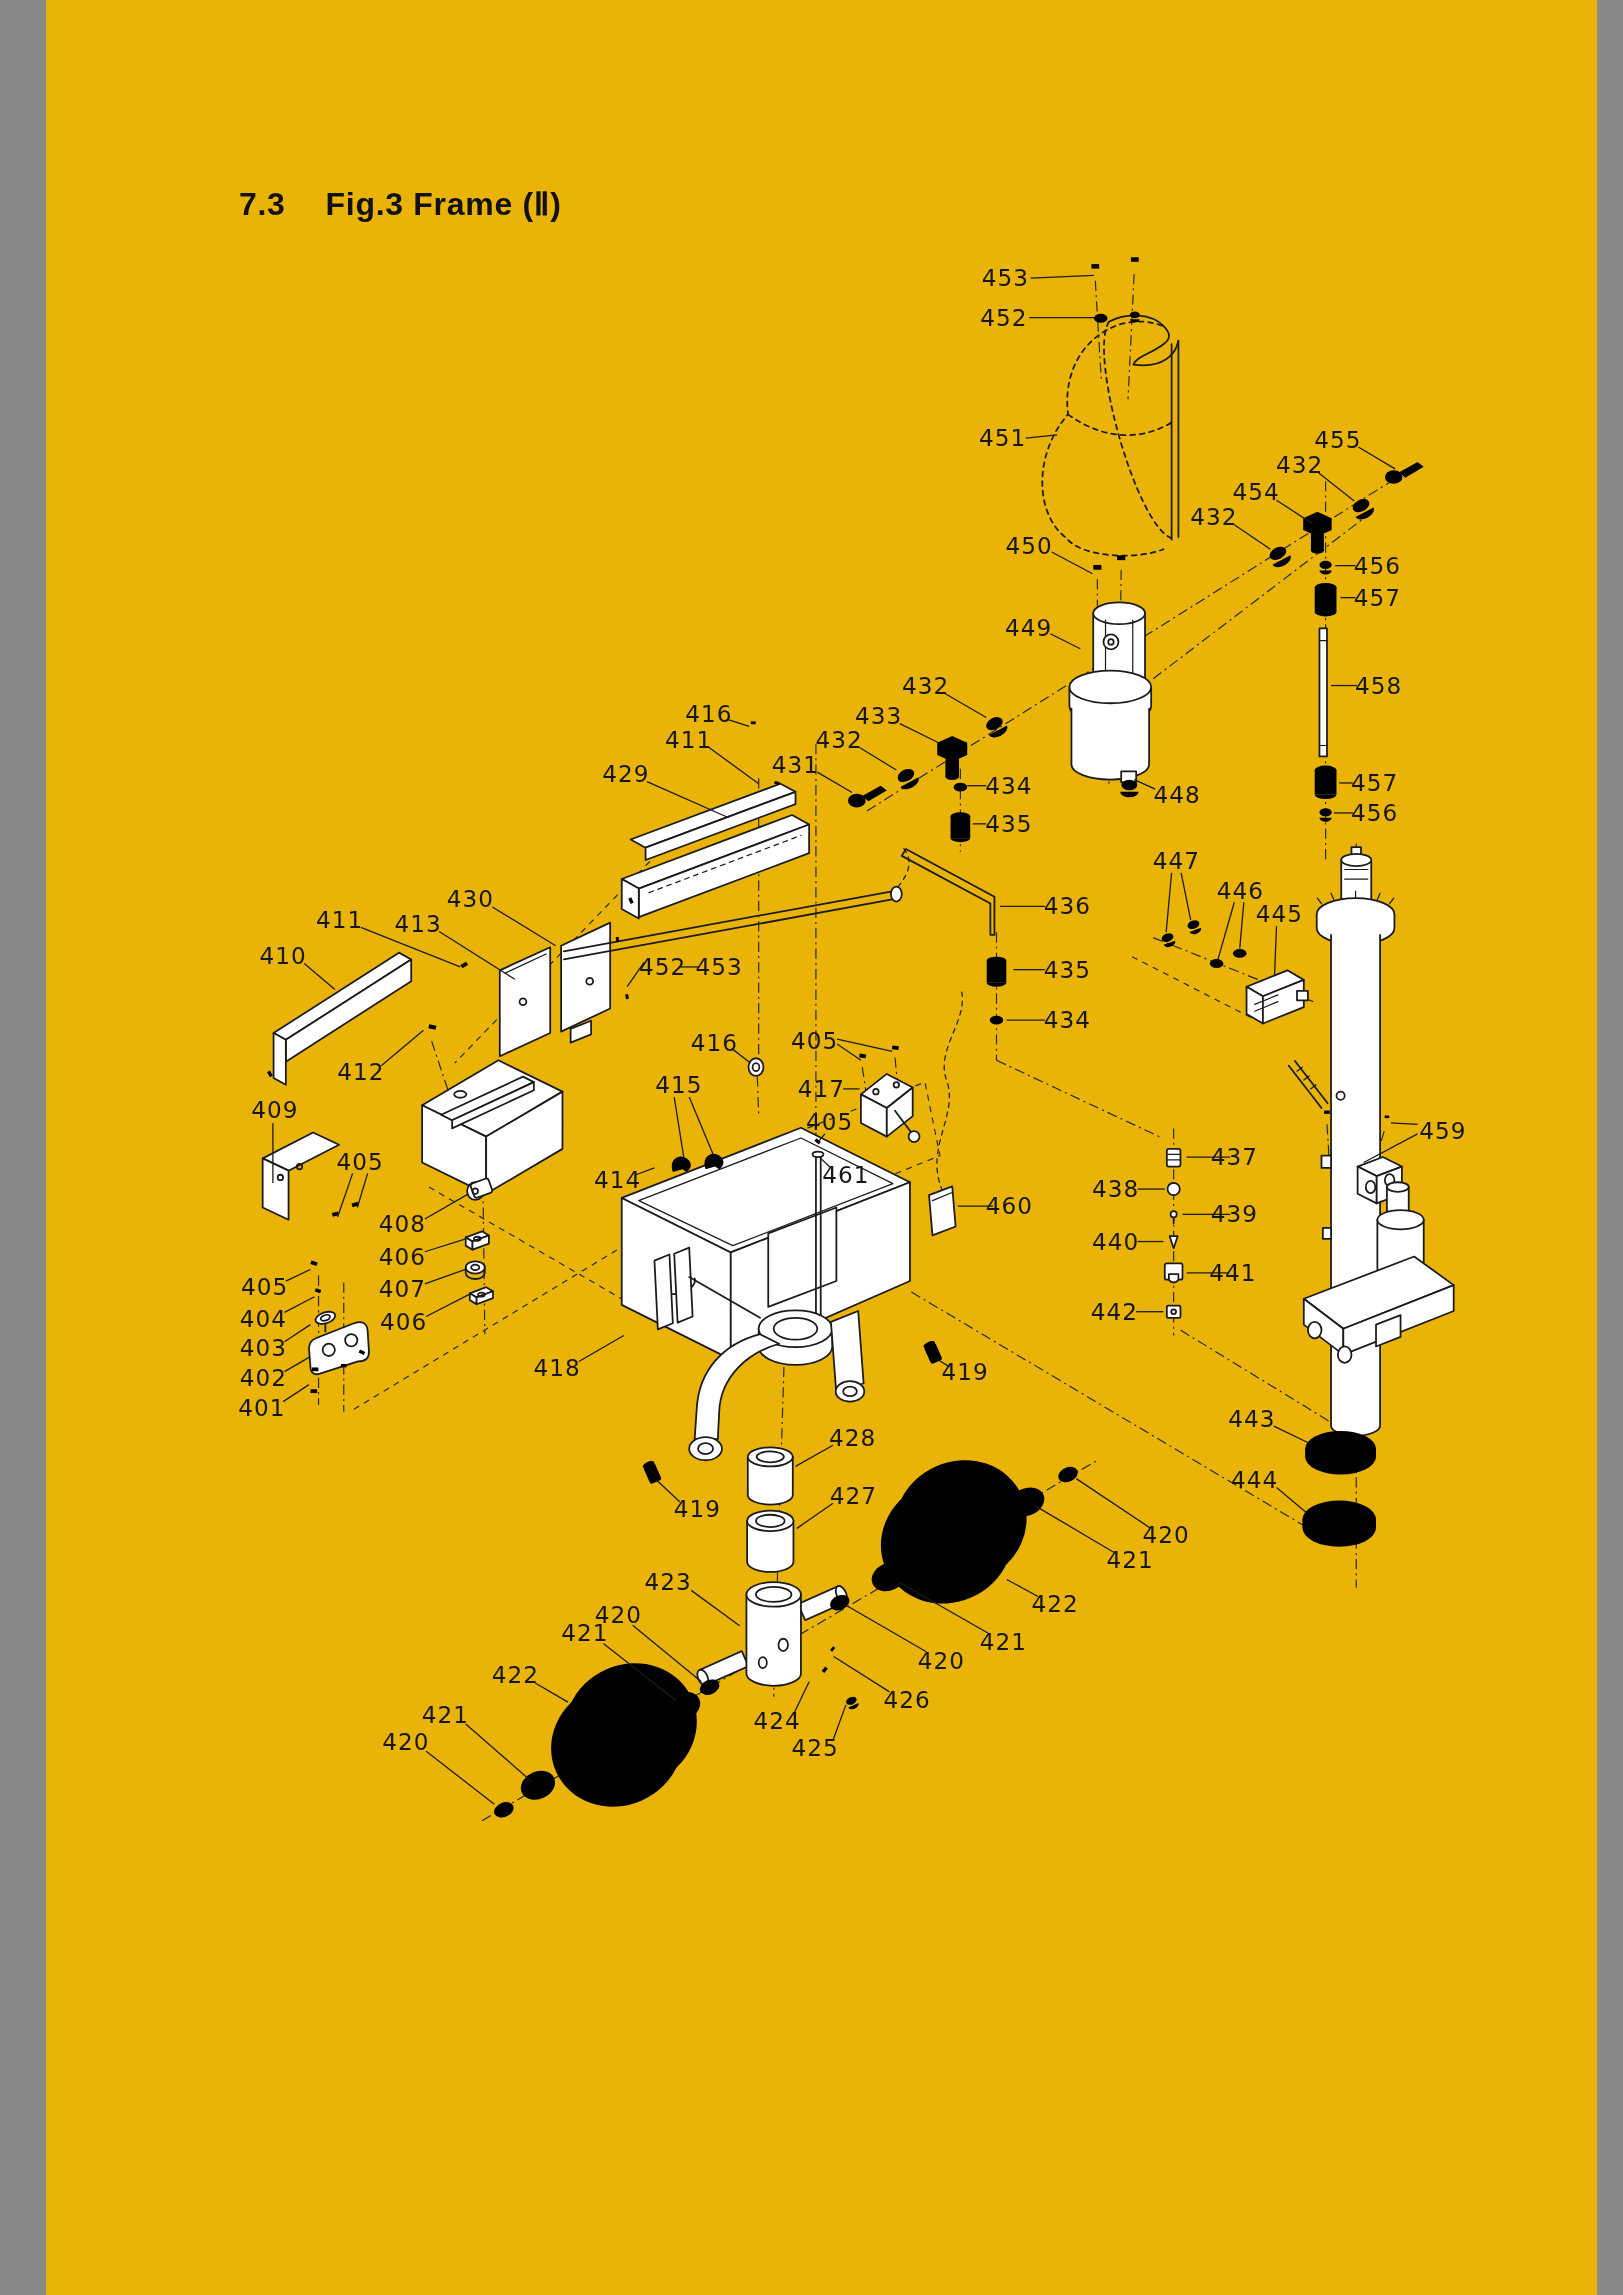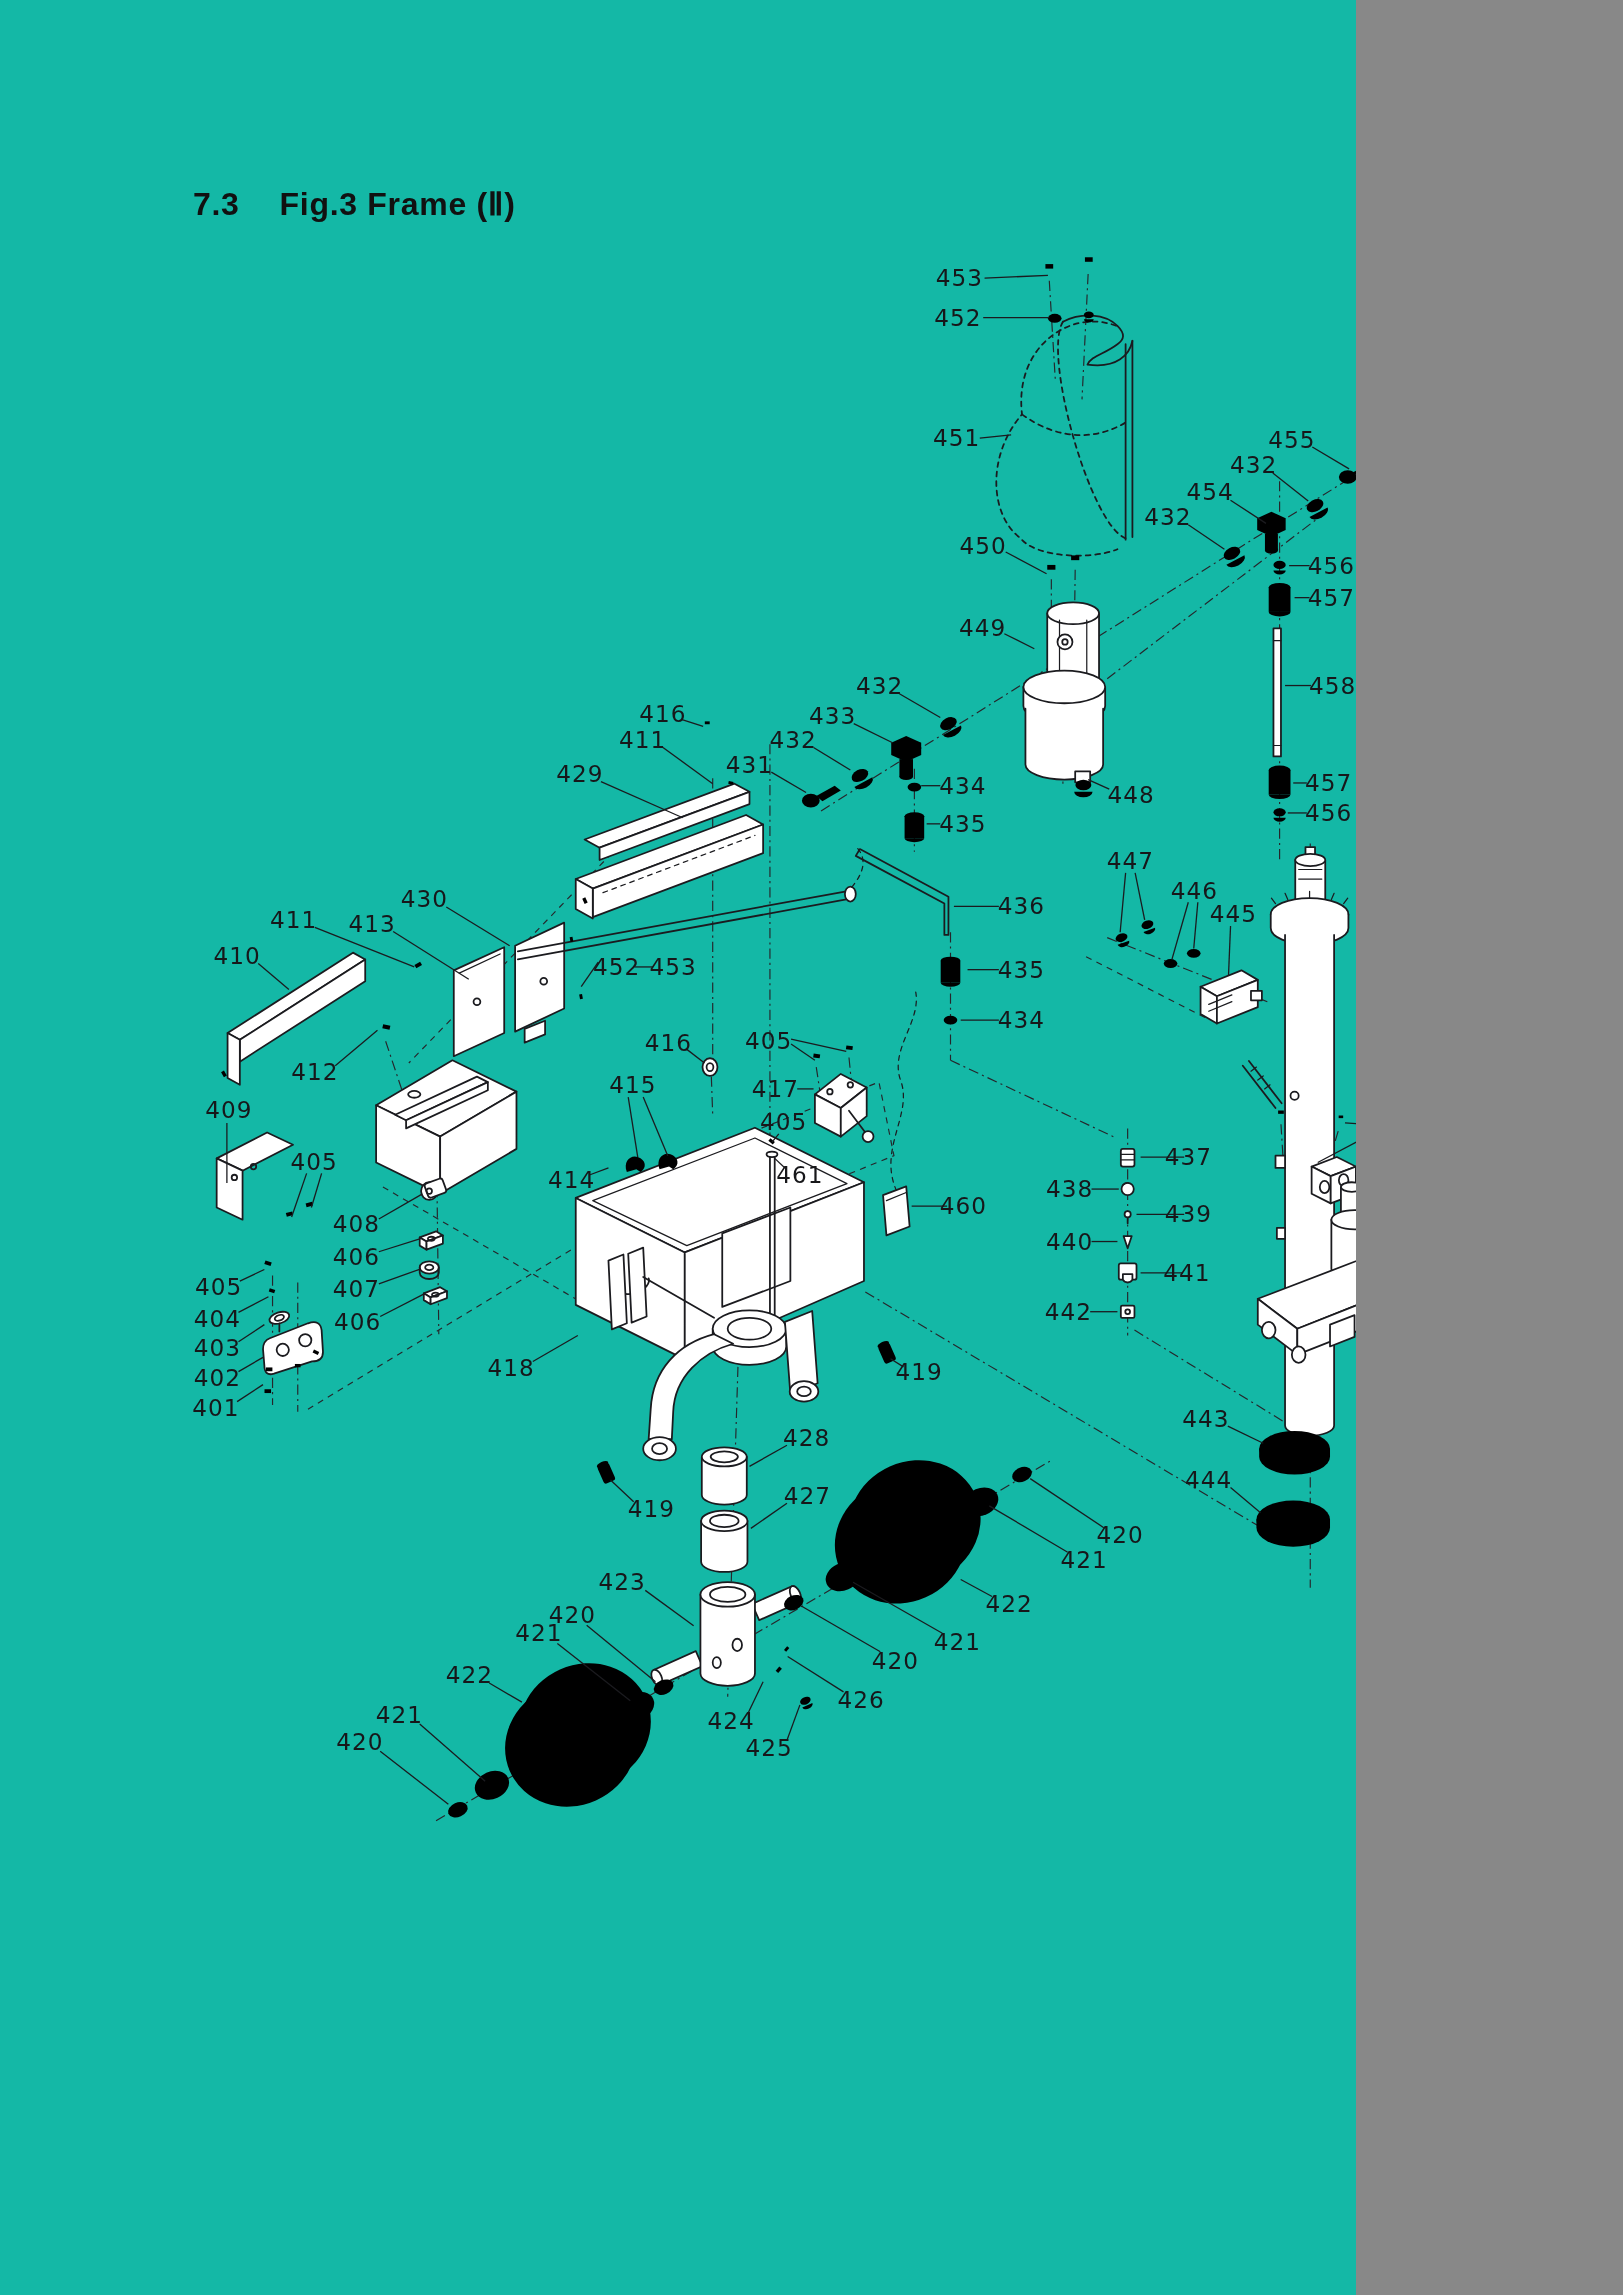--- a/index.html
+++ b/index.html
@@ -1,17 +1,17 @@
 <!DOCTYPE html>
 <html style="font-size:11px"><head>
 <meta charset="utf-8">
 <style>
   html,body{margin:0;padding:0;background:#888;}
-  .page{position:relative;width:1356px;height:2295px;background:#14b8a6;overflow:hidden;
-        font-family:"Liberation Sans", sans-serif;color:#111;}
+  .page{position:relative;width:1551px;height:2295px;background:#eab308;overflow:hidden;
+        font-family:"Liberation Sans", sans-serif;color:#111;margin-left:46px;}
   .title{position:absolute;left:193px;top:185px;font-size:32px;font-weight:bold;
          letter-spacing:0.7px;white-space:pre;}
   .title .sec{margin-right:40px;}
   .pageno{position:absolute;left:0;top:1951px;width:1623px;text-align:right;
           font-size:23px;font-family:Liberation Sans, sans-serif;}
   svg.diag{position:absolute;left:0;top:0;width:1623px;height:2295px;}
   
   .cd line,.cd path,.cd polyline{stroke:#26262b;stroke-width:1.7;fill:none;
       stroke-dasharray:15 6 3 6;}
   .cd .dsh{stroke-dasharray:9 8;}

